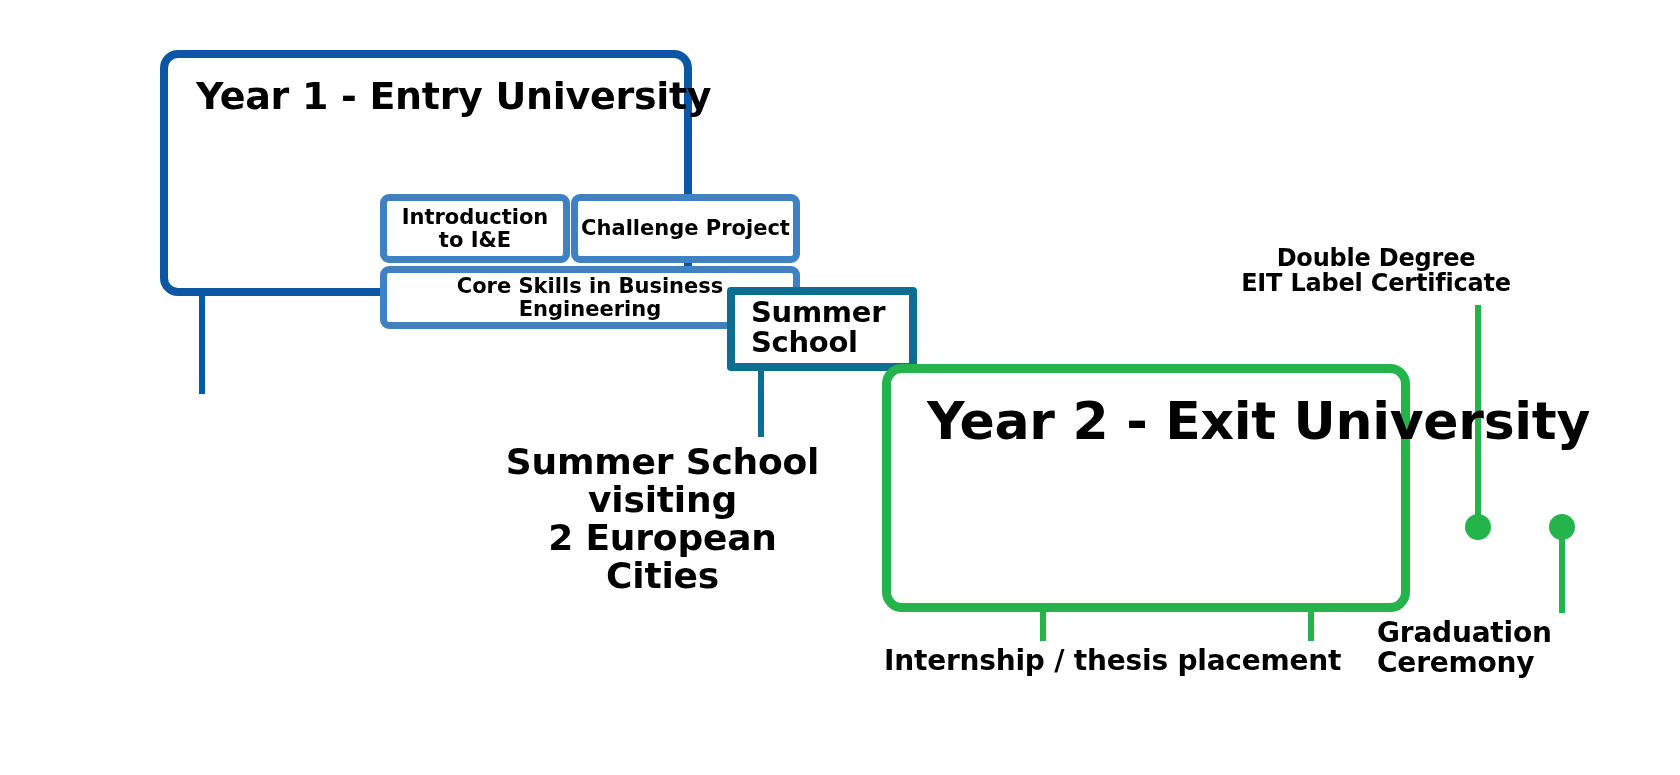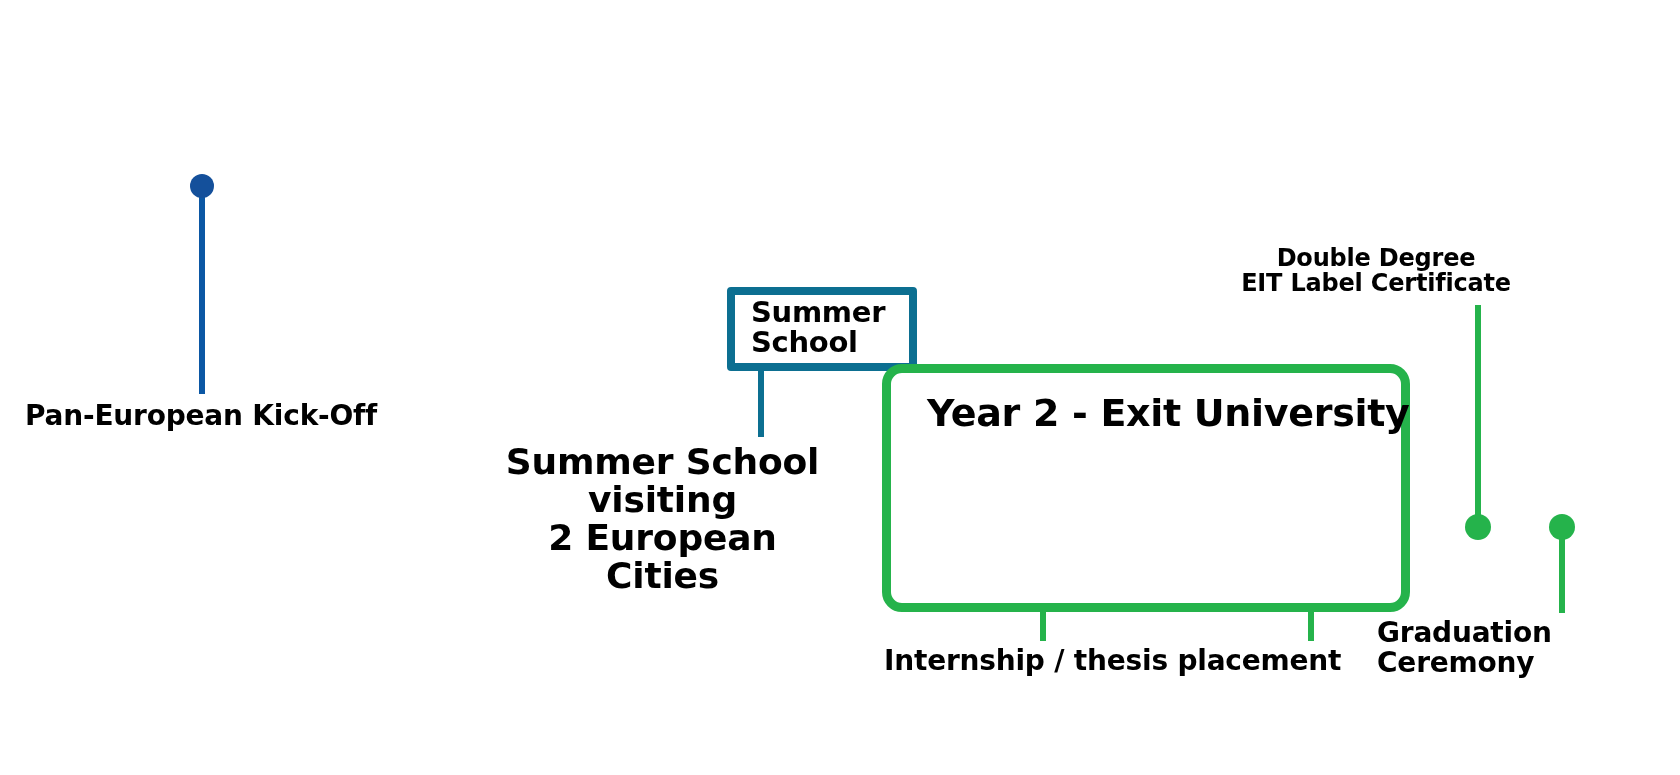--- a/index.html
+++ b/index.html
@@ -71,21 +71,21 @@
     letter-spacing: -0.3px;
   }
   #year1-title {
     left: 28px;
     top: 16px;
     font-size: 38px;
   }
   #year2-title {
     left: 36px;
     top: 18px;
-    font-size: 38px;
+    font-size: 52px;
   }
   #summer-title {
     left: 16px;
     top: 3px;
     font-size: 29px;
     font-weight: bold;
     line-height: 1.02;
     white-space: pre-line;
   }
 
@@ -178,32 +178,47 @@
     <line x1="1562" y1="527" x2="1562" y2="613" stroke="#25B34B" stroke-width="6"></line>
     <circle cx="1562" cy="527" r="13" fill="#25B34B"></circle>
 
     <line x1="1043" y1="570" x2="1043" y2="641" stroke="#25B34B" stroke-width="6"></line>
     <circle cx="1043" cy="570" r="13" fill="#25B34B"></circle>
 
     <line x1="1311" y1="570" x2="1311" y2="641" stroke="#25B34B" stroke-width="6"></line>
     <circle cx="1311" cy="570" r="13" fill="#25B34B"></circle>
   </svg>
 
+  <div class="year-box" id="year1-box">
+    <div class="year-title" id="year1-title">Year 1 - Entry University</div>
+
+    <div class="chip chip-blue" id="chip-intro">
+      <span>Introduction
+to I&amp;E</span>
+    </div>
+
+    <div class="chip chip-blue" id="chip-challenge">
+      <span>Challenge Project</span>
+    </div>
+
+    <div class="chip chip-blue" id="chip-coreskills">
+      <span>Core Skills in Business Engineering</span>
+    </div>
+  </div>
 
   <div class="year-box" id="summer-box">
     <div class="year-title" id="summer-title">Summer
 School</div>
   </div>
 
   <div class="year-box" id="year2-box">
     <div class="year-title" id="year2-title">Year 2 - Exit University</div>
 
   </div>
 
-  <div class="callout" id="label-kickoff">Pan-European Kick-Off</div>
 
   <div class="callout" id="label-summer-visit">Summer School visiting
 2 European Cities</div>
 
   <div class="callout" id="label-double-degree">Double Degree
 EIT Label Certificate</div>
 
   <div class="callout" id="label-graduation">Graduation
 Ceremony</div>
 

